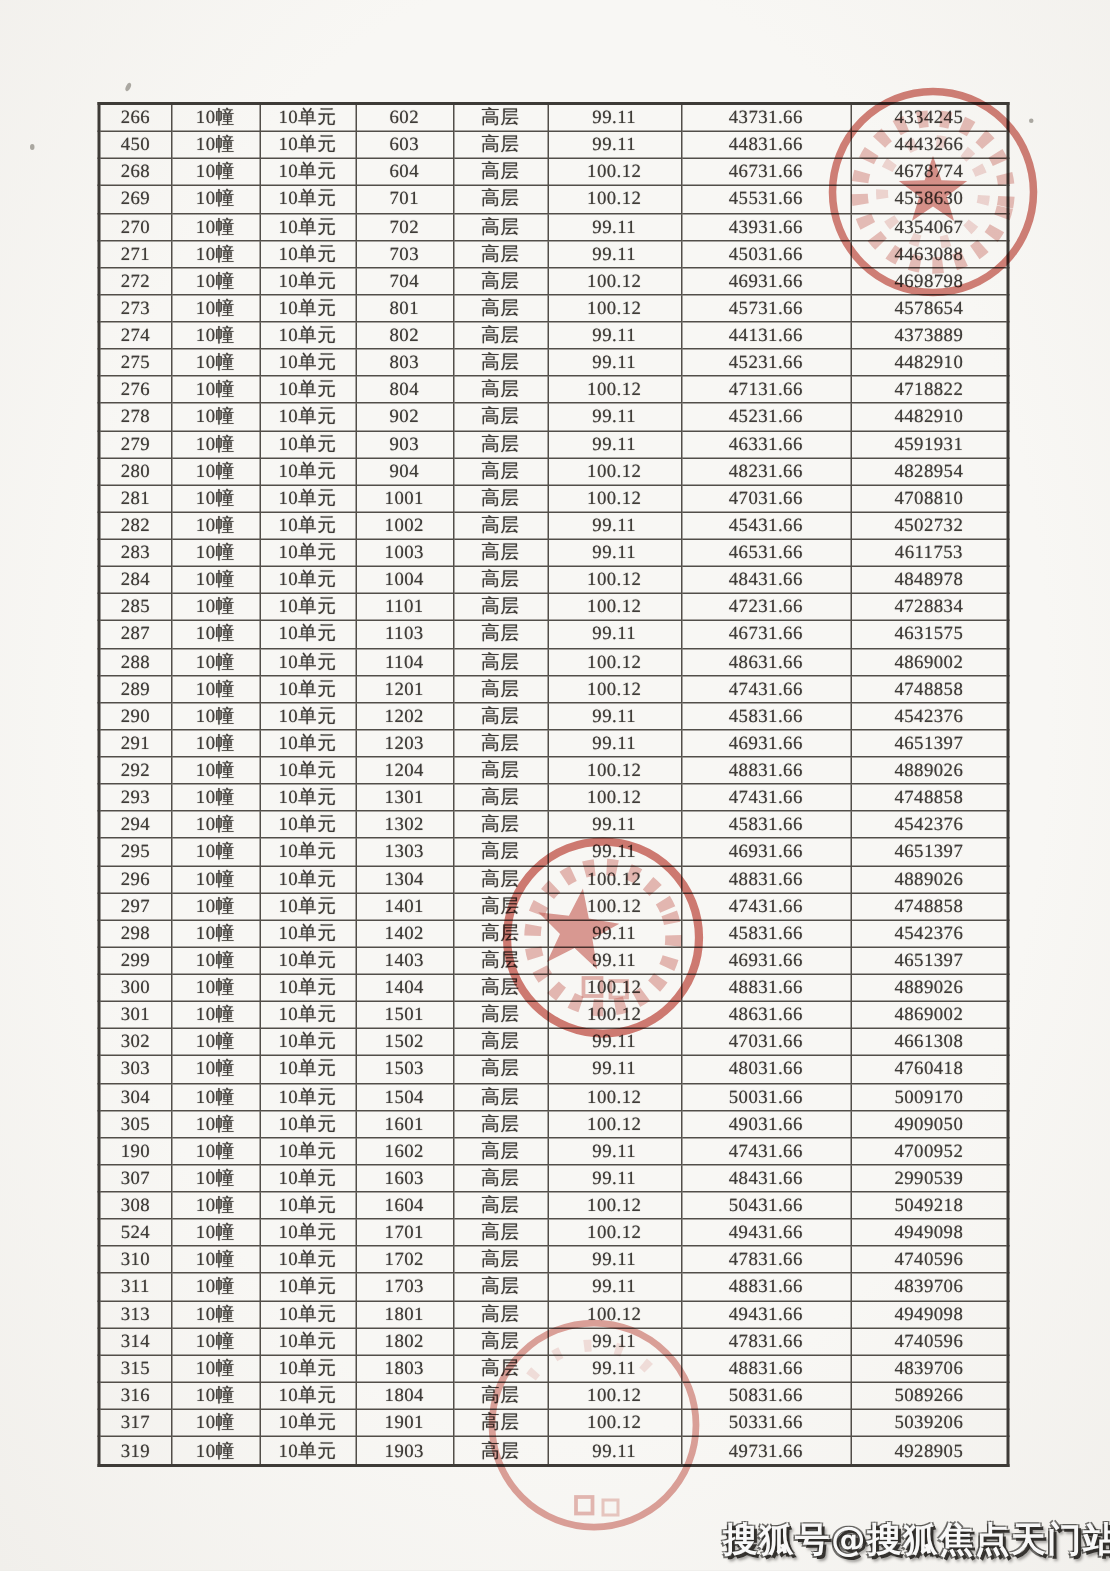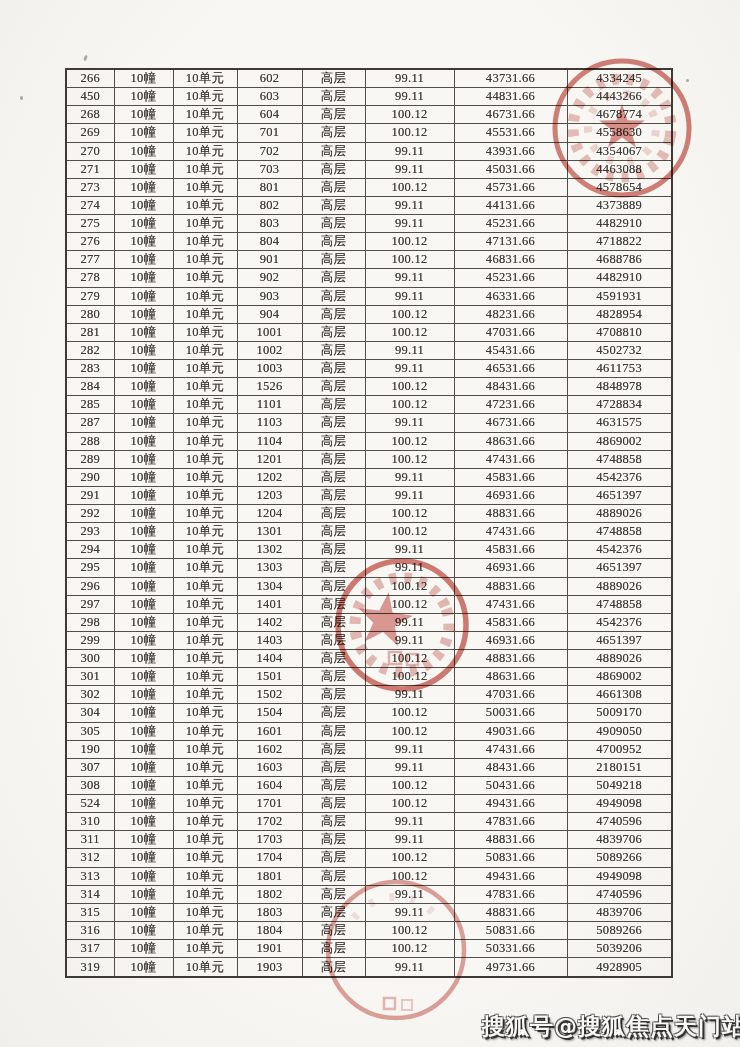--- a/index.html
+++ b/index.html
@@ -126,20 +126,30 @@
           <td>271</td>
           <td>10幢</td>
           <td>10单元</td>
           <td>703</td>
           <td>高层</td>
           <td>99.11</td>
           <td>45031.66</td>
           <td>4463088</td>
         </tr>
         <tr>
+          <td>272</td>
+          <td>10幢</td>
+          <td>10单元</td>
+          <td>704</td>
+          <td>高层</td>
+          <td>100.12</td>
+          <td>46931.66</td>
+          <td>4698798</td>
+        </tr>
+        <tr>
           <td>273</td>
           <td>10幢</td>
           <td>10单元</td>
           <td>801</td>
           <td>高层</td>
           <td>100.12</td>
           <td>45731.66</td>
           <td>4578654</td>
         </tr>
         <tr>
@@ -166,30 +176,20 @@
           <td>276</td>
           <td>10幢</td>
           <td>10单元</td>
           <td>804</td>
           <td>高层</td>
           <td>100.12</td>
           <td>47131.66</td>
           <td>4718822</td>
         </tr>
         <tr>
-          <td>277</td>
-          <td>10幢</td>
-          <td>10单元</td>
-          <td>901</td>
-          <td>高层</td>
-          <td>100.12</td>
-          <td>46831.66</td>
-          <td>4688786</td>
-        </tr>
-        <tr>
           <td>278</td>
           <td>10幢</td>
           <td>10单元</td>
           <td>902</td>
           <td>高层</td>
           <td>99.11</td>
           <td>45231.66</td>
           <td>4482910</td>
         </tr>
         <tr>
@@ -239,21 +239,21 @@
           <td>1003</td>
           <td>高层</td>
           <td>99.11</td>
           <td>46531.66</td>
           <td>4611753</td>
         </tr>
         <tr>
           <td>284</td>
           <td>10幢</td>
           <td>10单元</td>
-          <td>1526</td>
+          <td>1004</td>
           <td>高层</td>
           <td>100.12</td>
           <td>48431.66</td>
           <td>4848978</td>
         </tr>
         <tr>
           <td>285</td>
           <td>10幢</td>
           <td>10单元</td>
           <td>1101</td>
@@ -416,20 +416,30 @@
           <td>302</td>
           <td>10幢</td>
           <td>10单元</td>
           <td>1502</td>
           <td>高层</td>
           <td>99.11</td>
           <td>47031.66</td>
           <td>4661308</td>
         </tr>
         <tr>
+          <td>303</td>
+          <td>10幢</td>
+          <td>10单元</td>
+          <td>1503</td>
+          <td>高层</td>
+          <td>99.11</td>
+          <td>48031.66</td>
+          <td>4760418</td>
+        </tr>
+        <tr>
           <td>304</td>
           <td>10幢</td>
           <td>10单元</td>
           <td>1504</td>
           <td>高层</td>
           <td>100.12</td>
           <td>50031.66</td>
           <td>5009170</td>
         </tr>
         <tr>
@@ -453,21 +463,21 @@
           <td>4700952</td>
         </tr>
         <tr>
           <td>307</td>
           <td>10幢</td>
           <td>10单元</td>
           <td>1603</td>
           <td>高层</td>
           <td>99.11</td>
           <td>48431.66</td>
-          <td>2180151</td>
+          <td>2990539</td>
         </tr>
         <tr>
           <td>308</td>
           <td>10幢</td>
           <td>10单元</td>
           <td>1604</td>
           <td>高层</td>
           <td>100.12</td>
           <td>50431.66</td>
           <td>5049218</td>
@@ -494,30 +504,20 @@
         </tr>
         <tr>
           <td>311</td>
           <td>10幢</td>
           <td>10单元</td>
           <td>1703</td>
           <td>高层</td>
           <td>99.11</td>
           <td>48831.66</td>
           <td>4839706</td>
-        </tr>
-        <tr>
-          <td>312</td>
-          <td>10幢</td>
-          <td>10单元</td>
-          <td>1704</td>
-          <td>高层</td>
-          <td>100.12</td>
-          <td>50831.66</td>
-          <td>5089266</td>
         </tr>
         <tr>
           <td>313</td>
           <td>10幢</td>
           <td>10单元</td>
           <td>1801</td>
           <td>高层</td>
           <td>100.12</td>
           <td>49431.66</td>
           <td>4949098</td>

